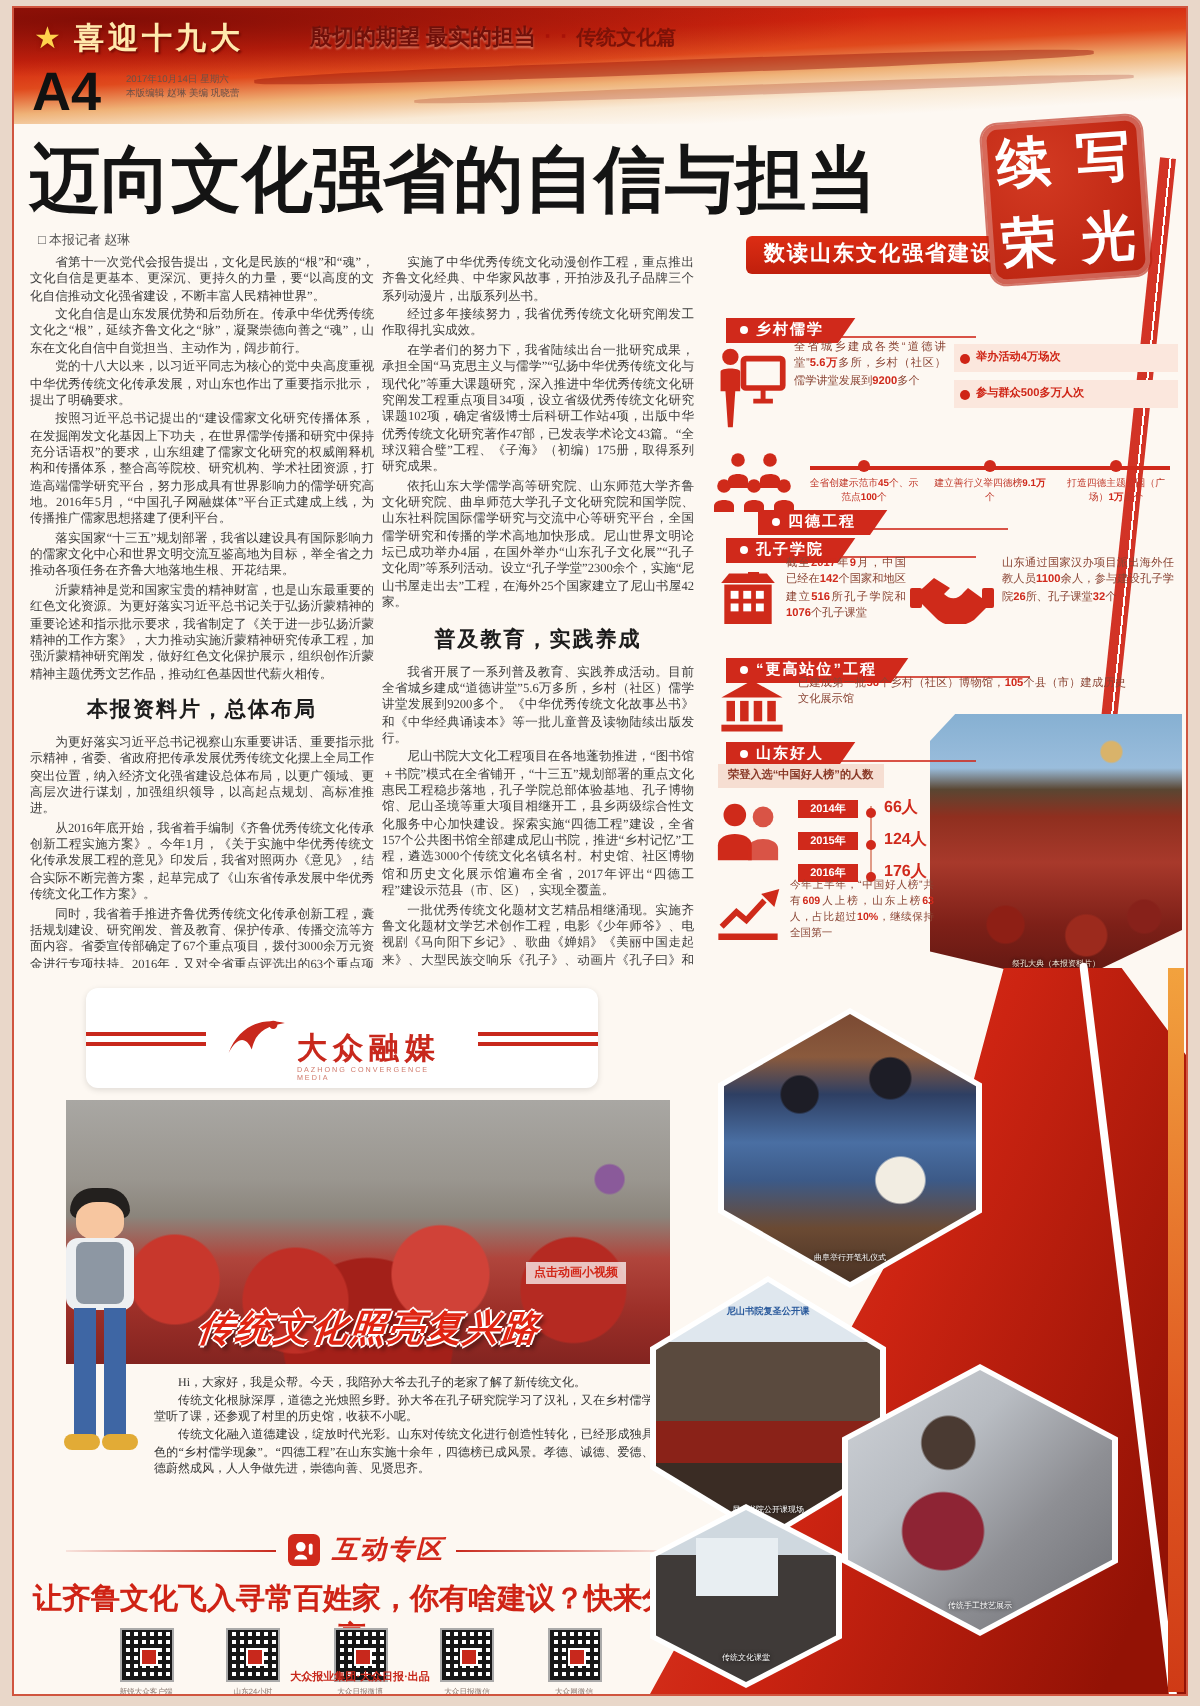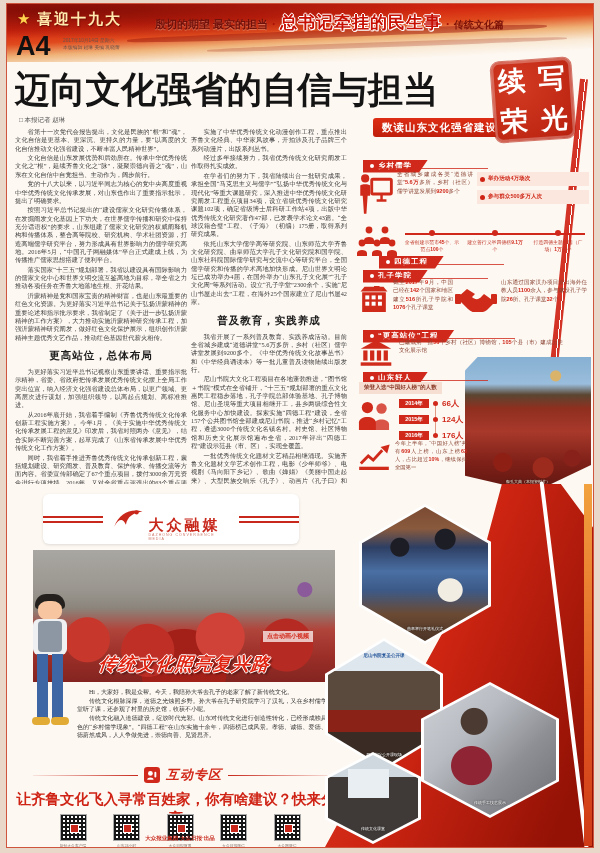--- a/index.html
+++ b/index.html
@@ -61,21 +61,21 @@
   .ig-pill{position:absolute;width:112px;background:#fbe7dd;color:#cf2415;font-size:5.6px;font-weight:bold;
     padding:3px 4px 3px 11px;z-index:2;box-sizing:border-box;}
   .ig-pill::before{content:"";position:absolute;left:3px;top:50%;margin-top:-2.5px;width:5px;height:5px;border-radius:50%;background:#cf2415;}
   .tl{position:absolute;display:flex;gap:5px;padding-top:12px;z-index:2;}
   .tl::before{content:"";position:absolute;top:5px;left:2px;right:2px;height:1.5px;background:#d0291b;}
   .tl-i{flex:1;position:relative;font-size:4.9px;color:#c0392b;line-height:1.35;text-align:center;}
   .tl-i::before{content:"";position:absolute;top:-10px;left:50%;margin-left:-3px;width:6px;height:6px;border-radius:50%;background:#d0291b;}
   .ig-label{position:absolute;background:#f6ded2;color:#8a3a28;font-size:5.6px;font-weight:bold;padding:2px 5px;z-index:2;}
   .yr-col{position:absolute;z-index:2;}
   .yr-col::before{content:"";position:absolute;left:36px;top:5px;bottom:8px;width:1px;background:#e09a86;}
-  .yr-row{display:flex;align-items:center;gap:4px;margin-bottom:5px;position:relative;}
+  .yr-row{display:flex;align-items:flex-end;gap:4px;margin-bottom:5px;position:relative;}
   .yr{background:#d0291b;color:#fff;font-size:5.5px;font-weight:bold;padding:1px 3px;width:24px;text-align:center;}
   .yr-dot{width:5px;height:5px;border-radius:50%;background:#d0291b;}
   .yr-val{color:#d0291b;font-weight:900;font-size:8px;}
   .palace{position:absolute;left:112px;top:245px;width:126px;height:135px;z-index:1;
     clip-path:polygon(10% 0,100% 0,100% 80%,55% 100%,0 88%,0 10%);
     background:
       radial-gradient(circle at 72% 14%,#d9b36a 0 5px,rgba(0,0,0,0) 6px),
       radial-gradient(circle at 30% 78%,#8e1f15 0 9px,rgba(0,0,0,0) 10px),
       radial-gradient(circle at 62% 82%,#9c2a1d 0 10px,rgba(0,0,0,0) 11px),
       radial-gradient(circle at 85% 75%,#87211a 0 8px,rgba(0,0,0,0) 9px),
@@ -166,21 +166,20 @@
 <div id="frame">
 
   <div class="masthead">
     <div class="streak sk1"></div>
     <div class="streak sk2"></div>
     <span class="emblem">★</span>
     <span class="badge">喜迎十九大</span>
     <div class="kicker">
       <span class="k-left">殷切的期望 最实的担当</span>
       <span class="k-dot">·</span>
-      <span class="k-main">总书记牵挂的民生事</span>
       <span class="k-dot">·</span>
       <span class="k-tail">传统文化篇</span>
     </div>
   </div>
   <div class="pageno">A4</div>
   <div class="pageinfo">
     <div>2017年10月14日 星期六</div>
     <div>本版编辑 赵琳 美编 巩晓蕾</div>
   </div>
 
@@ -193,21 +192,21 @@
   </div>
   <div class="byline">□ 本报记者 赵琳</div>
 
   <div class="col col1">
     <p class="bp">省第十一次党代会报告提出，文化是民族的“根”和“魂”，文化自信是更基本、更深沉、更持久的力量，要“以高度的文化自信推动文化强省建设，不断丰富人民精神世界”。</p>
     <p class="bp">文化自信是山东发展优势和后劲所在。传承中华优秀传统文化之“根”，延续齐鲁文化之“脉”，凝聚崇德向善之“魂”，山东在文化自信中自觉担当、主动作为，阔步前行。</p>
     <p class="bp">党的十八大以来，以习近平同志为核心的党中央高度重视中华优秀传统文化传承发展，对山东也作出了重要指示批示，提出了明确要求。</p>
     <p class="bp">按照习近平总书记提出的“建设儒家文化研究传播体系，在发掘阐发文化基因上下功夫，在世界儒学传播和研究中保持充分话语权”的要求，山东组建了儒家文化研究的权威阐释机构和传播体系，整合高等院校、研究机构、学术社团资源，打造高端儒学研究平台，努力形成具有世界影响力的儒学研究高地。2016年5月，“中国孔子网融媒体”平台正式建成上线，为传播推广儒家思想搭建了便利平台。</p>
     <p class="bp">落实国家“十三五”规划部署，我省以建设具有国际影响力的儒家文化中心和世界文明交流互鉴高地为目标，举全省之力推动各项任务在齐鲁大地落地生根、开花结果。</p>
     <p class="bp">沂蒙精神是党和国家宝贵的精神财富，也是山东最重要的红色文化资源。为更好落实习近平总书记关于弘扬沂蒙精神的重要论述和指示批示要求，我省制定了《关于进一步弘扬沂蒙精神的工作方案》，大力推动实施沂蒙精神研究传承工程，加强沂蒙精神研究阐发，做好红色文化保护展示，组织创作沂蒙精神主题优秀文艺作品，推动红色基因世代薪火相传。</p>
-    <h3 class="subhead">更高站位，总体布局</h3>
+    <h3 class="subhead">本报资料片，总体布局</h3>
     <p class="bp">为更好落实习近平总书记视察山东重要讲话、重要指示批示精神，省委、省政府把传承发展优秀传统文化摆上全局工作突出位置，纳入经济文化强省建设总体布局，以更广领域、更高层次进行谋划，加强组织领导，以高起点规划、高标准推进。</p>
     <p class="bp">从2016年底开始，我省着手编制《齐鲁优秀传统文化传承创新工程实施方案》。今年1月，《关于实施中华优秀传统文化传承发展工程的意见》印发后，我省对照两办《意见》，结合实际不断完善方案，起草完成了《山东省传承发展中华优秀传统文化工作方案》。</p>
     <p class="bp">同时，我省着手推进齐鲁优秀传统文化传承创新工程，囊括规划建设、研究阐发、普及教育、保护传承、传播交流等方面内容。省委宣传部确定了67个重点项目，拨付3000余万元资金进行专项扶持。2016年，又对全省重点评选出的63个重点项目给予1亿多元专项资金扶持，今年的评选工作已启动，将于近期发布。</p>
   </div>
 
   <div class="col col2">
     <p class="bp">实施了中华优秀传统文化动漫创作工程，重点推出齐鲁文化经典、中华家风故事，开拍涉及孔子品牌三个系列动漫片，出版系列丛书。</p>
     <p class="bp">经过多年接续努力，我省优秀传统文化研究阐发工作取得扎实成效。</p>
     <p class="bp">在学者们的努力下，我省陆续出台一批研究成果，承担全国“马克思主义与儒学”“弘扬中华优秀传统文化与现代化”等重大课题研究，深入推进中华优秀传统文化研究阐发工程重点项目34项，设立省级优秀传统文化研究课题102项，确定省级博士后科研工作站4项，出版中华优秀传统文化研究著作47部，已发表学术论文43篇。“全球汉籍合璧”工程、《子海》（初编）175册，取得系列研究成果。</p>
     <p class="bp">依托山东大学儒学高等研究院、山东师范大学齐鲁文化研究院、曲阜师范大学孔子文化研究院和国学院、山东社科院国际儒学研究与交流中心等研究平台，全国儒学研究和传播的学术高地加快形成。尼山世界文明论坛已成功举办4届，在国外举办“山东孔子文化展”“孔子文化周”等系列活动。设立“孔子学堂”2300余个，实施“尼山书屋走出去”工程，在海外25个国家建立了尼山书屋42家。</p>

